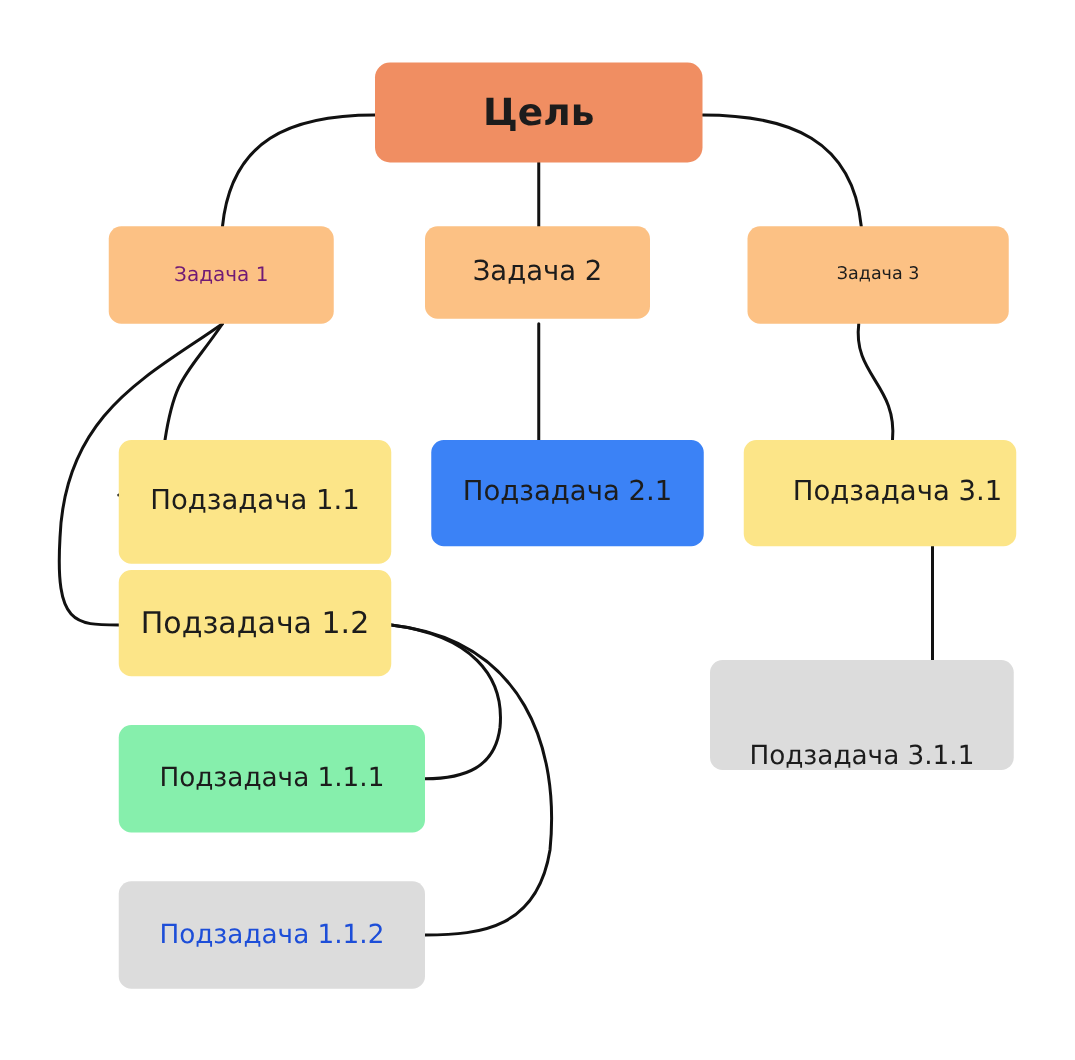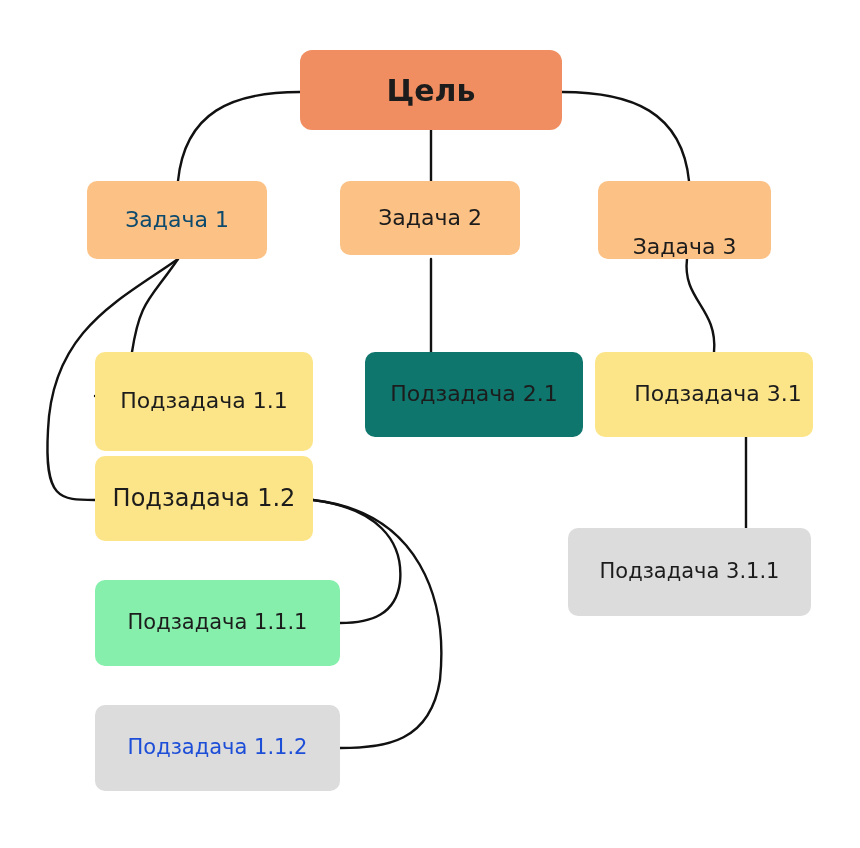--- a/index.html
+++ b/index.html
@@ -58,44 +58,44 @@
       <path d="M 431,259 L 431,352" fill="none" stroke="#111111" stroke-width="2.4" stroke-linecap="round"></path>
       <path d="M 687,259 C 682,300 718,308 714,352" fill="none" stroke="#111111" stroke-width="2.4" stroke-linecap="round"></path>
       <path d="M 746,437 L 746,528" fill="none" stroke="#111111" stroke-width="2.4" stroke-linecap="round"></path>
       <path d="M 313,500 C 376,508 404,540 400,582 C 396,614 372,623 340,623" fill="none" stroke="#111111" stroke-width="2.4" stroke-linecap="round"></path>
       <path d="M 313,500 C 420,512 448,600 440,680 C 430,742 386,748 340,748" fill="none" stroke="#111111" stroke-width="2.4" stroke-linecap="round"></path>
     </svg>
   <div id="nodes">
       <div class="node root" style="left: 300px; top: 50px; width: 262px; height: 80px; background: rgb(240, 142, 98); font-size: 30px; color: rgb(28, 28, 28);">
         <span>Цель</span>
       </div>
-      <div class="node task" style="left: 87px; top: 181px; width: 180px; height: 78px; background: rgb(252, 193, 132); font-size: 22px; color: #0c4a6e;">
+      <div class="node task" style="left: 87px; top: 181px; width: 180px; height: 78px; background: rgb(252, 193, 132); font-size: 16px; color: #701a75;">
         <span>Задача 1</span>
       </div>
       <div class="node task" style="left: 340px; top: 181px; width: 180px; height: 74px; background: rgb(252, 193, 132); font-size: 22px; color: rgb(28, 28, 28);">
         <span>Задача 2</span>
       </div>
-      <div class="node task" style="left: 598px; top: 181px; width: 173px; height: 78px; background: rgb(252, 193, 132); font-size: 22px; color: rgb(28, 28, 28); align-items: flex-end;">
+      <div class="node task" style="left: 598px; top: 181px; width: 209px; height: 78px; background: rgb(252, 193, 132); font-size: 14px; color: rgb(28, 28, 28);">
         <span>Задача 3</span>
       </div>
       <div class="node subtask" style="left: 95px; top: 352px; width: 218px; height: 99px; background: rgb(252, 229, 136); font-size: 22px; color: rgb(28, 28, 28);">
         <span>Подзадача 1.1</span>
       </div>
-      <div class="node subtask" style="left: 345px; top: 352px; width: 218px; height: 85px; background: #0f766e; font-size: 22px; color: rgb(28, 28, 28); margin-left: 20px;">
+      <div class="node subtask" style="left: 345px; top: 352px; width: 218px; height: 85px; background: #3b82f6; font-size: 22px; color: rgb(28, 28, 28);">
         <span>Подзадача 2.1</span>
       </div>
       <div class="node subtask" style="left: 595px; top: 352px; width: 218px; height: 85px; background: rgb(252, 229, 136); font-size: 22px; color: rgb(28, 28, 28); padding-left: 38px;">
         <span>Подзадача 3.1</span>
       </div>
       <div class="node subtask" style="left: 95px; top: 456px; width: 218px; height: 85px; background: rgb(252, 229, 136); font-size: 24px; color: rgb(28, 28, 28);">
         <span>Подзадача 1.2</span>
       </div>
       <div class="node leaf" style="left: 95px; top: 580px; width: 245px; height: 86px; background: #86efac; font-size: 21px; color: rgb(28, 28, 28);">
         <span>Подзадача 1.1.1</span>
       </div>
       <div class="node leaf" style="left: 95px; top: 705px; width: 245px; height: 86px; background: rgb(220, 220, 220); font-size: 21px; color: #1d4ed8;">
         <span>Подзадача 1.1.2</span>
       </div>
-      <div class="node leaf" style="left: 568px; top: 528px; width: 243px; height: 88px; background: rgb(220, 220, 220); font-size: 21px; color: rgb(28, 28, 28);">
+      <div class="node leaf" style="left: 568px; top: 528px; width: 243px; height: 88px; background: rgb(220, 220, 220); font-size: 21px; color: rgb(28, 28, 28); align-items: flex-end;">
         <span>Подзадача 3.1.1</span>
       </div>
     </div>
 </div>
 
 </body></html>

